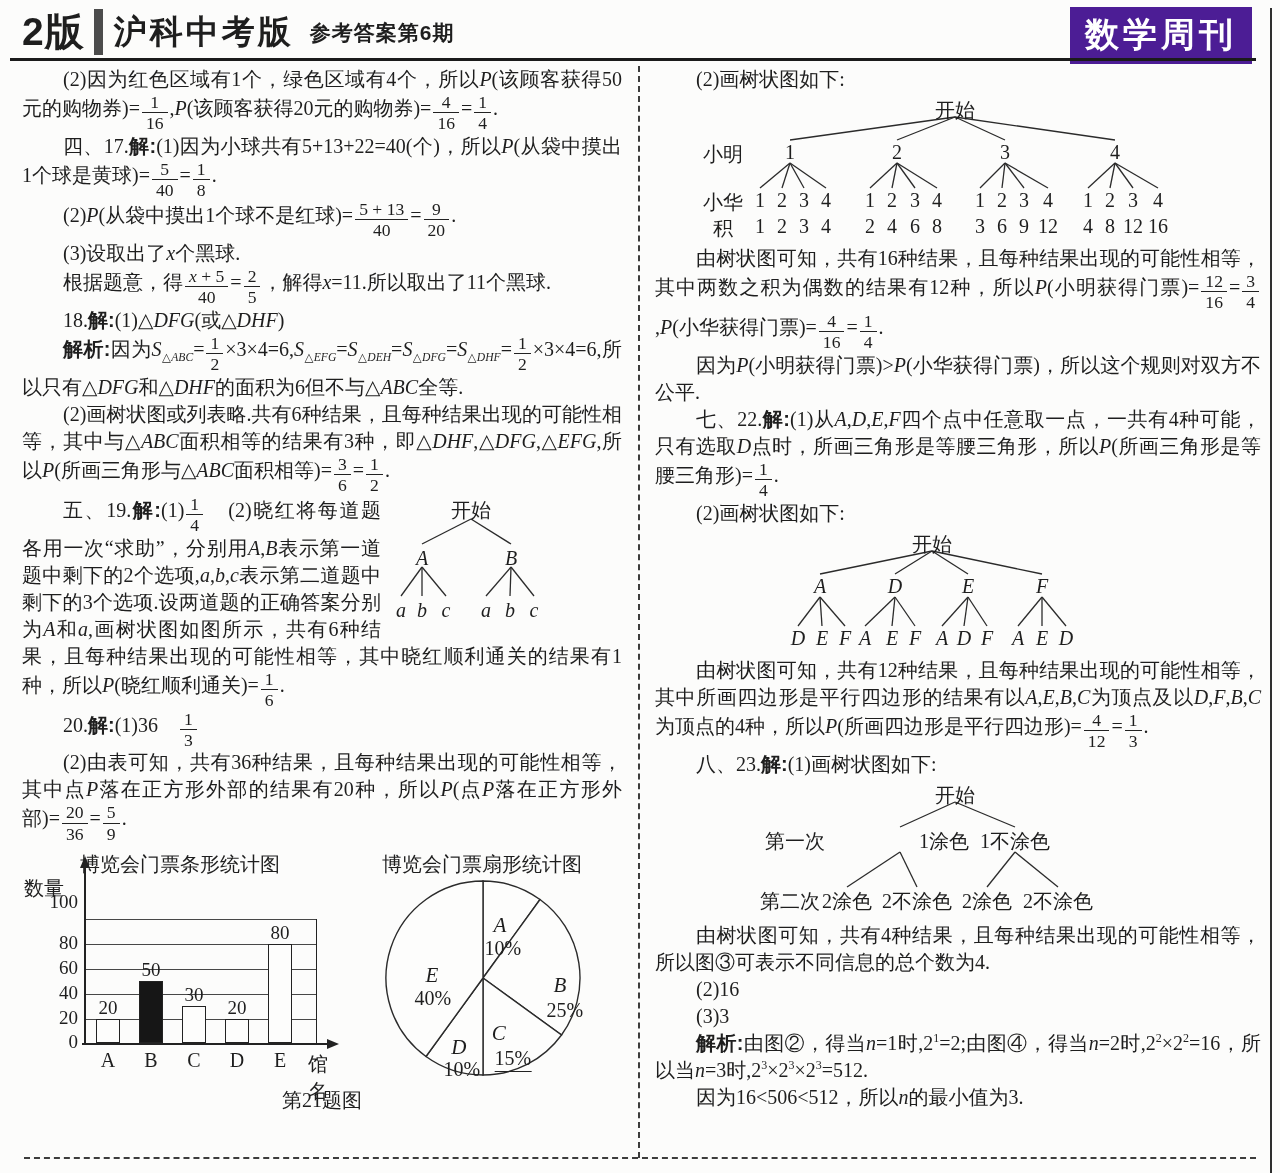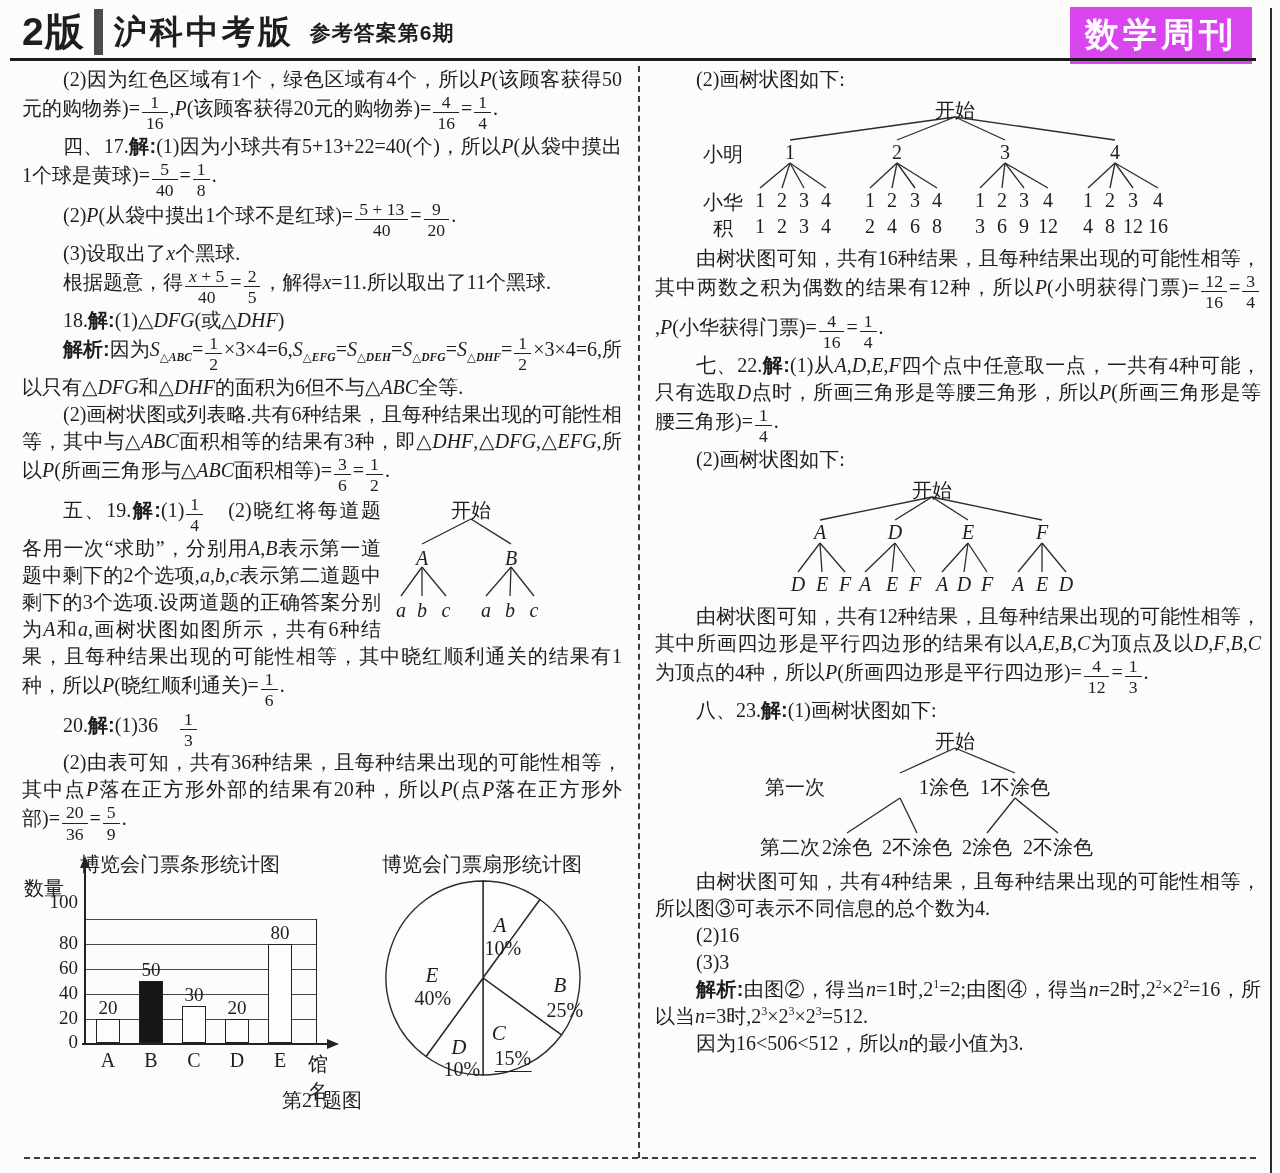--- a/index.html
+++ b/index.html
@@ -4,37 +4,37 @@
 <style>
   html,body{margin:0;padding:0;background:#ddd;}
   .page{position:relative;width:1280px;height:1173px;background:#fcfcfb;overflow:hidden;
         font-family:"Liberation Serif","DejaVu Serif",serif;color:#1e1e1e;}
   
   .hdr{position:absolute;top:6px;left:22px;right:24px;height:52px;display:flex;align-items:center;}
   .hdr .pageno{font-family:"Liberation Sans","DejaVu Sans",sans-serif;font-weight:bold;font-size:39px;letter-spacing:1px;}
   .hdr .vbar{width:9px;height:46px;background:#4c4c4c;margin:0 11px 0 9px;}
   .hdr .edition{font-family:"Liberation Sans","DejaVu Sans",sans-serif;font-weight:bold;font-size:33px;letter-spacing:3px;}
   .hdr .issue{font-family:"Liberation Sans","DejaVu Sans",sans-serif;font-weight:bold;font-size:21px;margin-left:16px;margin-top:2px;letter-spacing:1px;}
-  .masthead{position:absolute;top:7px;right:28px;background:#d946ef;color:#fff;
+  .masthead{position:absolute;top:7px;right:28px;background:#4c1d95;color:#fff;
             font-family:"Liberation Sans","DejaVu Sans",sans-serif;font-weight:bold;
             font-size:34px;letter-spacing:4px;padding:5px 15px 6px 15px;}
   .hdr-rule{position:absolute;top:58px;left:10px;width:1246px;height:3px;background:#1b1b1b;}
   .right-border{position:absolute;top:8px;left:1270px;width:2px;height:1165px;background:#2e2e2e;}
   .bottom-dashes{position:absolute;top:1157px;left:24px;width:1232px;border-top:2px dashed #3c3c3c;}
   
   .cols{position:absolute;top:66px;left:22px;display:flex;}
   .col{width:600px;}
   .col.right{width:606px;}
   .divider{border-left:2px dashed #3c3c3c;height:1092px;margin:0 15px 0 16px;}
   
   .p{font-size:20px;line-height:27px;text-align:justify;text-indent:2.05em;margin:0;}
   .b{font-family:"Liberation Sans","DejaVu Sans",sans-serif;font-weight:bold;}
   .i{font-style:italic;font-family:"Liberation Serif","DejaVu Serif",serif;}
   .sup{vertical-align:super;font-size:0.6em;line-height:0;}
-  .subm{vertical-align:-0.5em;font-size:0.58em;font-style:italic;line-height:0;font-weight:bold;}
+  .subm{vertical-align:-0.5em;font-size:0.58em;font-style:italic;line-height:0;}
   .frac{display:inline-block;vertical-align:-0.85em;text-align:center;line-height:1.05;
         font-size:0.88em;margin:0 2px;text-indent:0;}
   .frac .n{display:block;padding:0 4px 1px 4px;border-bottom:1.6px solid #222;}
   .frac .d{display:block;padding:1px 4px 0 4px;}
   
   .tree{position:relative;margin:4px 0 2px 0;}
   .tree svg{position:absolute;left:0;top:0;}
   .tnode{position:absolute;transform:translateX(-50%);font-size:20px;white-space:nowrap;text-indent:0;}
   .tnode.it{font-style:italic;}
   .float-tree{float:right;width:175px;height:140px;margin:2px 58px 0 8px;}
@@ -226,20 +226,21 @@
           <div class="tnode" style="left: 503px; top: 92px;">4</div>
           <div class="tnode" style="left: 433px; top: 118px;">4</div>
           <div class="tnode" style="left: 455px; top: 118px;">8</div>
           <div class="tnode" style="left: 478px; top: 118px;">12</div>
           <div class="tnode" style="left: 503px; top: 118px;">16</div>
           <div class="tnode" style="left: 68px; top: 44px;">小明</div>
           <div class="tnode" style="left: 68px; top: 92px;">小华</div>
           <div class="tnode" style="left: 68px; top: 118px;">积</div>
         </div>
         <div class="p">由树状图可知，共有16种结果，且每种结果出现的可能性相等，其中两数之积为偶数的结果有12种，所以<span class="i">P</span>(小明获得门票)=<span class="frac"><span class="n">12</span><span class="d">16</span></span>=<span class="frac"><span class="n">3</span><span class="d">4</span></span>,<span class="i">P</span>(小华获得门票)=<span class="frac"><span class="n">4</span><span class="d">16</span></span>=<span class="frac"><span class="n">1</span><span class="d">4</span></span>.</div>
+        <div class="p">因为<span class="i">P</span>(小明获得门票)&gt;<span class="i">P</span>(小华获得门票)，所以这个规则对双方不公平.</div>
         <div class="p">七、22.<span class="b">解:</span>(1)从<span class="i">A</span>,<span class="i">D</span>,<span class="i">E</span>,<span class="i">F</span>四个点中任意取一点，一共有4种可能，只有选取<span class="i">D</span>点时，所画三角形是等腰三角形，所以<span class="i">P</span>(所画三角形是等腰三角形)=<span class="frac"><span class="n">1</span><span class="d">4</span></span>.</div>
         <div class="p">(2)画树状图如下:</div>
         <div class="tree" style="width: 600px; height: 124px;">
           <svg width="600" height="124">
             <line x1="277" y1="20" x2="165" y2="43" stroke="#2b2b2b" stroke-width="1.3"></line>
             <line x1="165" y1="66" x2="143" y2="95" stroke="#2b2b2b" stroke-width="1.3"></line>
             <line x1="165" y1="66" x2="167" y2="95" stroke="#2b2b2b" stroke-width="1.3"></line>
             <line x1="165" y1="66" x2="190" y2="95" stroke="#2b2b2b" stroke-width="1.3"></line>
             <line x1="277" y1="20" x2="240" y2="43" stroke="#2b2b2b" stroke-width="1.3"></line>
             <line x1="240" y1="66" x2="210" y2="95" stroke="#2b2b2b" stroke-width="1.3"></line>

